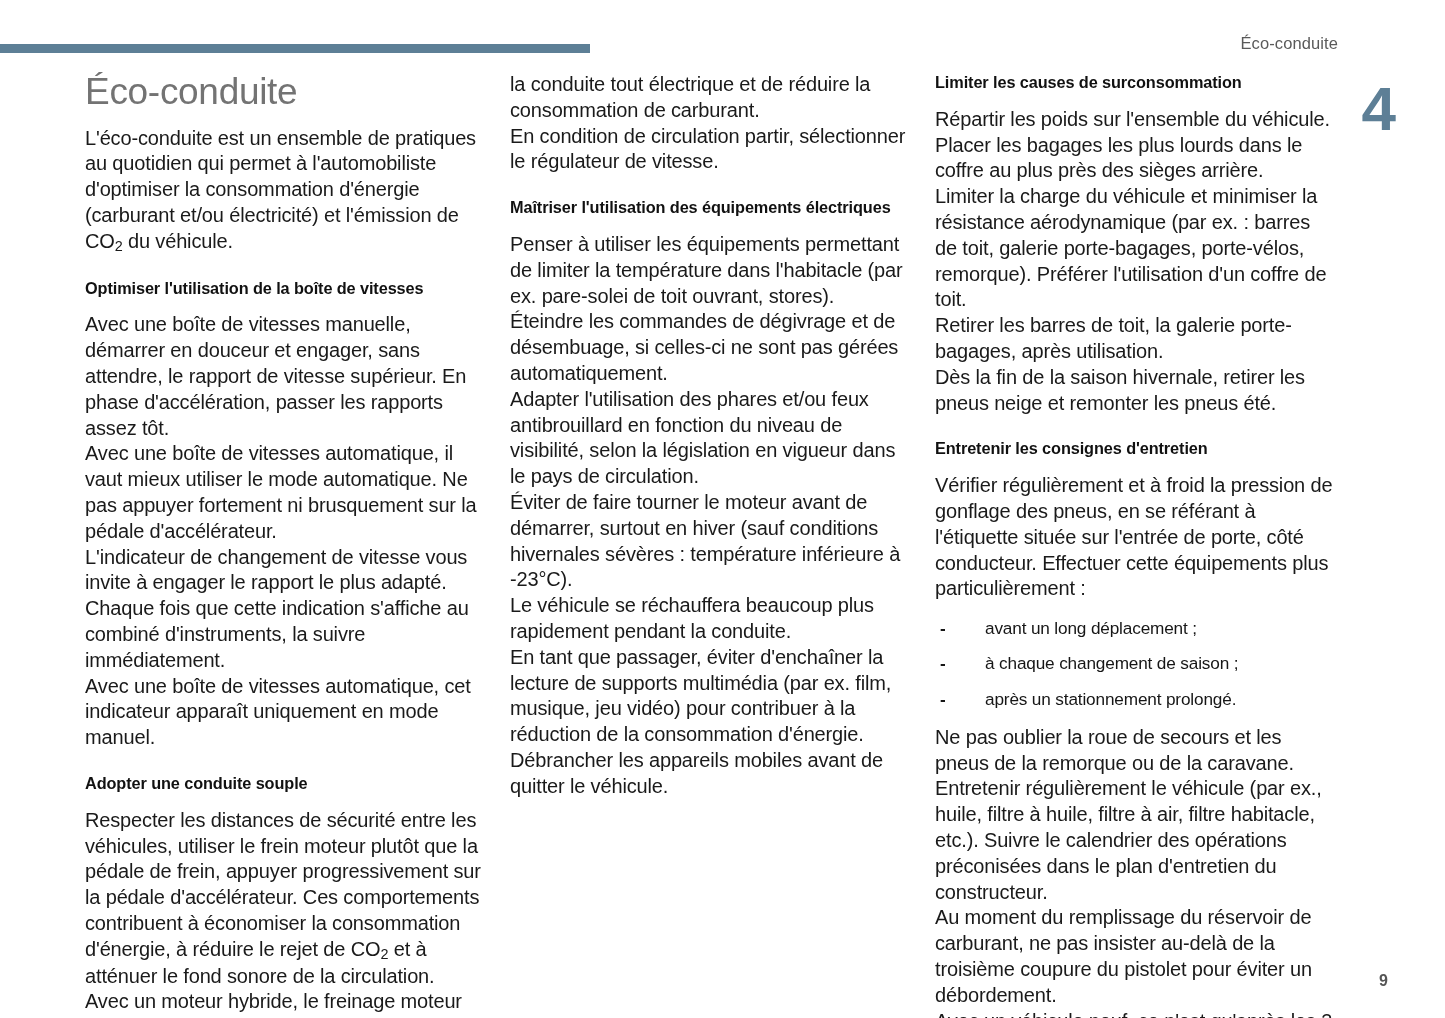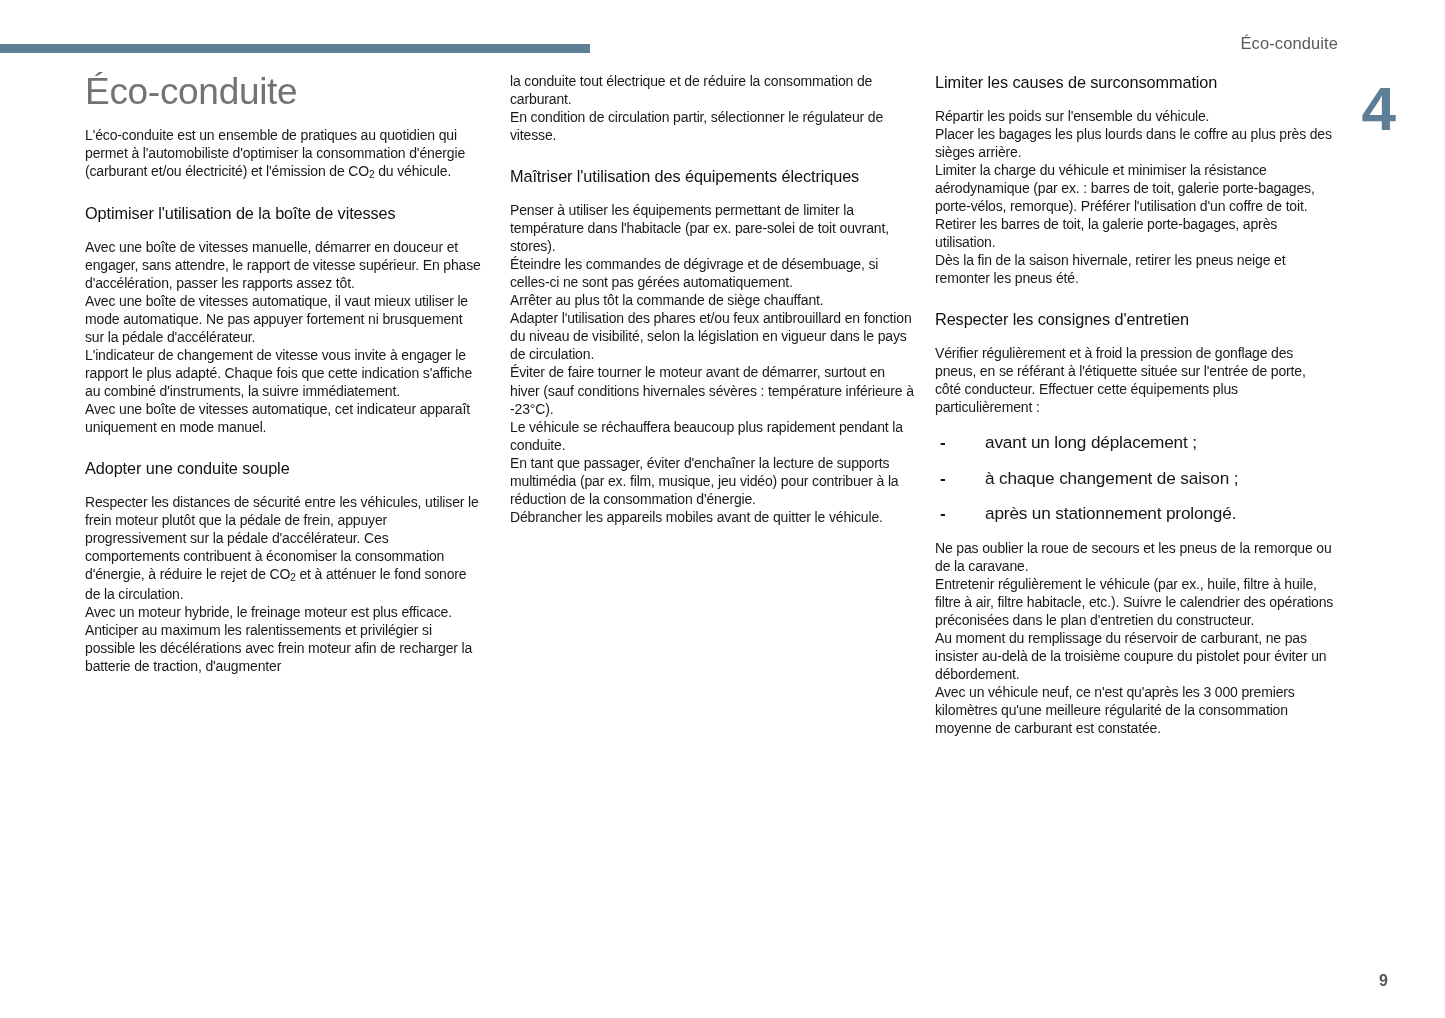--- a/index.html
+++ b/index.html
@@ -76,30 +76,30 @@
   .page-title {
     font-size: 37px;
     color: #737373;
     font-weight: normal;
     margin: 0 0 13px 0;
     line-height: 1.1;
     letter-spacing: -0.3px;
   }
   h3.section-heading {
     font-size: 16.3px;
-    font-weight: normal;
+    font-weight: bold;
     margin: 22px 0 14px 0;
     line-height: 1.28;
     letter-spacing: -0.1px;
     color: #111111;
   }
   h3.section-heading.first-mid {
   }
   p.body-text {
-    font-size: 14px;
+    font-size: 20px;
     line-height: 1.29;
     margin: 0 0 0 0;
     letter-spacing: -0.15px;
     color: #1a1a1a;
   }
   p.body-text + p.body-text { margin-top: 0; }
 
   sub {
     font-size: 0.72em;
     vertical-align: -0.22em;
@@ -156,38 +156,37 @@
   </div>
 
   <div class="column col-mid">
     <p class="body-text">la conduite tout électrique et de réduire la consommation de carburant.</p>
     <p class="body-text">En condition de circulation partir, sélectionner le régulateur de vitesse.</p>
 
     <h3 class="section-heading first-mid">Maîtriser l'utilisation des équipements électriques</h3>
 
     <p class="body-text">Penser à utiliser les équipements permettant de limiter la température dans l'habitacle (par ex. pare-solei de toit ouvrant, stores).</p>
     <p class="body-text">Éteindre les commandes de dégivrage et de désembuage, si celles-ci ne sont pas gérées automatiquement.</p>
-    <p class="body-text">Arrêter au plus tôt la commande de siège chauffant.</p>
     <p class="body-text">Adapter l'utilisation des phares et/ou feux antibrouillard en fonction du niveau de visibilité, selon la législation en vigueur dans le pays de circulation.</p>
     <p class="body-text">Éviter de faire tourner le moteur avant de démarrer, surtout en hiver (sauf conditions hivernales sévères : température inférieure à -23°C).</p>
     <p class="body-text">Le véhicule se réchauffera beaucoup plus rapidement pendant la conduite.</p>
     <p class="body-text">En tant que passager, éviter d'enchaîner la lecture de supports multimédia (par ex. film, musique, jeu vidéo) pour contribuer à la réduction de la consommation d'énergie.</p>
     <p class="body-text">Débrancher les appareils mobiles avant de quitter le véhicule.</p>
   </div>
 
   <div class="column col-right">
     <h3 class="section-heading" style="margin-top:0;">Limiter les causes de surconsommation</h3>
 
     <p class="body-text">Répartir les poids sur l'ensemble du véhicule.</p>
     <p class="body-text">Placer les bagages les plus lourds dans le coffre au plus près des sièges arrière.</p>
     <p class="body-text">Limiter la charge du véhicule et minimiser la résistance aérodynamique (par ex. : barres de toit, galerie porte-bagages, porte-vélos, remorque). Préférer l'utilisation d'un coffre de toit.</p>
     <p class="body-text">Retirer les barres de toit, la galerie porte-bagages, après utilisation.</p>
     <p class="body-text">Dès la fin de la saison hivernale, retirer les pneus neige et remonter les pneus été.</p>
 
-    <h3 class="section-heading">Respecter les consignes d'entretien</h3>
+    <h3 class="section-heading">Entretenir les consignes d'entretien</h3>
 
     <p class="body-text">Vérifier régulièrement et à froid la pression de gonflage des pneus, en se référant à l'étiquette située sur l'entrée de porte, côté conducteur. Effectuer cette équipements plus particulièrement :</p>
 
     <ul class="dash-list">
       <li><span class="dash-marker">-</span><span>avant un long déplacement ;</span></li>
       <li><span class="dash-marker">-</span><span>à chaque changement de saison ;</span></li>
       <li><span class="dash-marker">-</span><span>après un stationnement prolongé.</span></li>
     </ul>
 
     <p class="body-text">Ne pas oublier la roue de secours et les pneus de la remorque ou de la caravane.</p>

